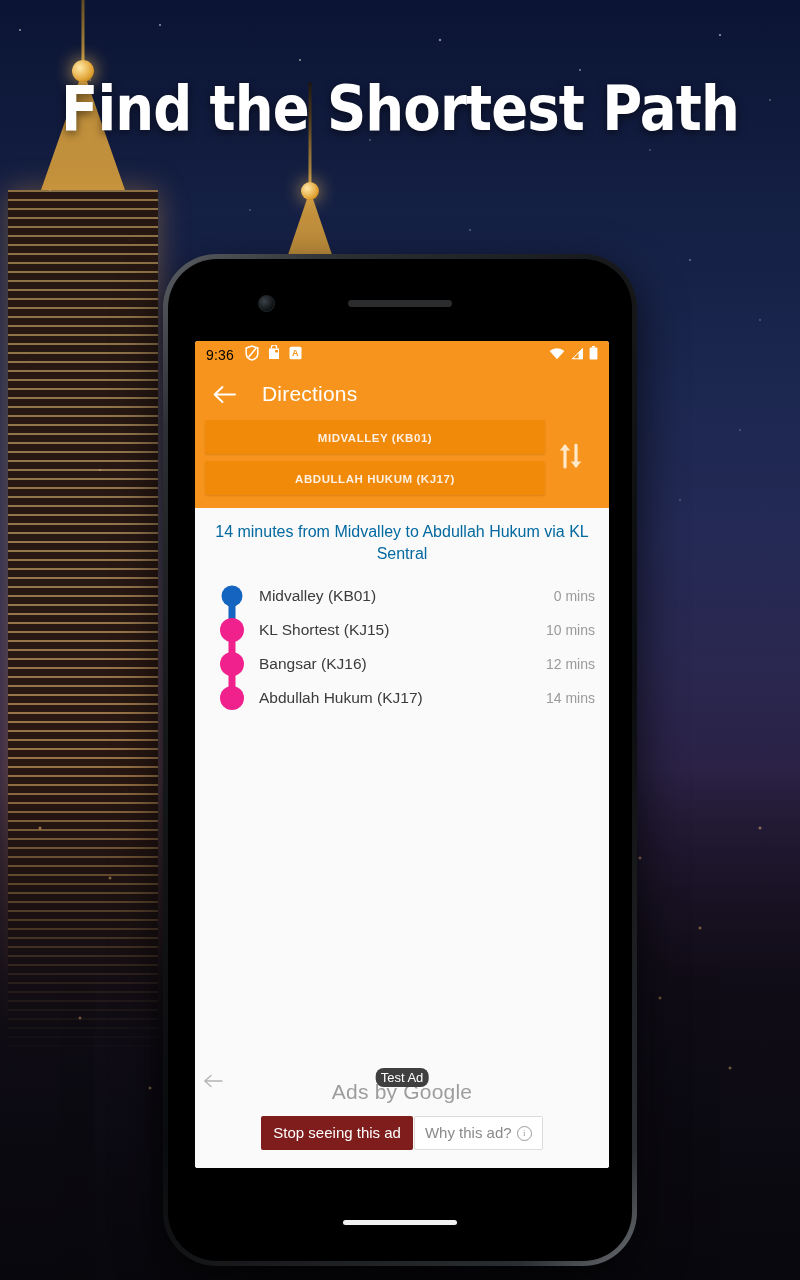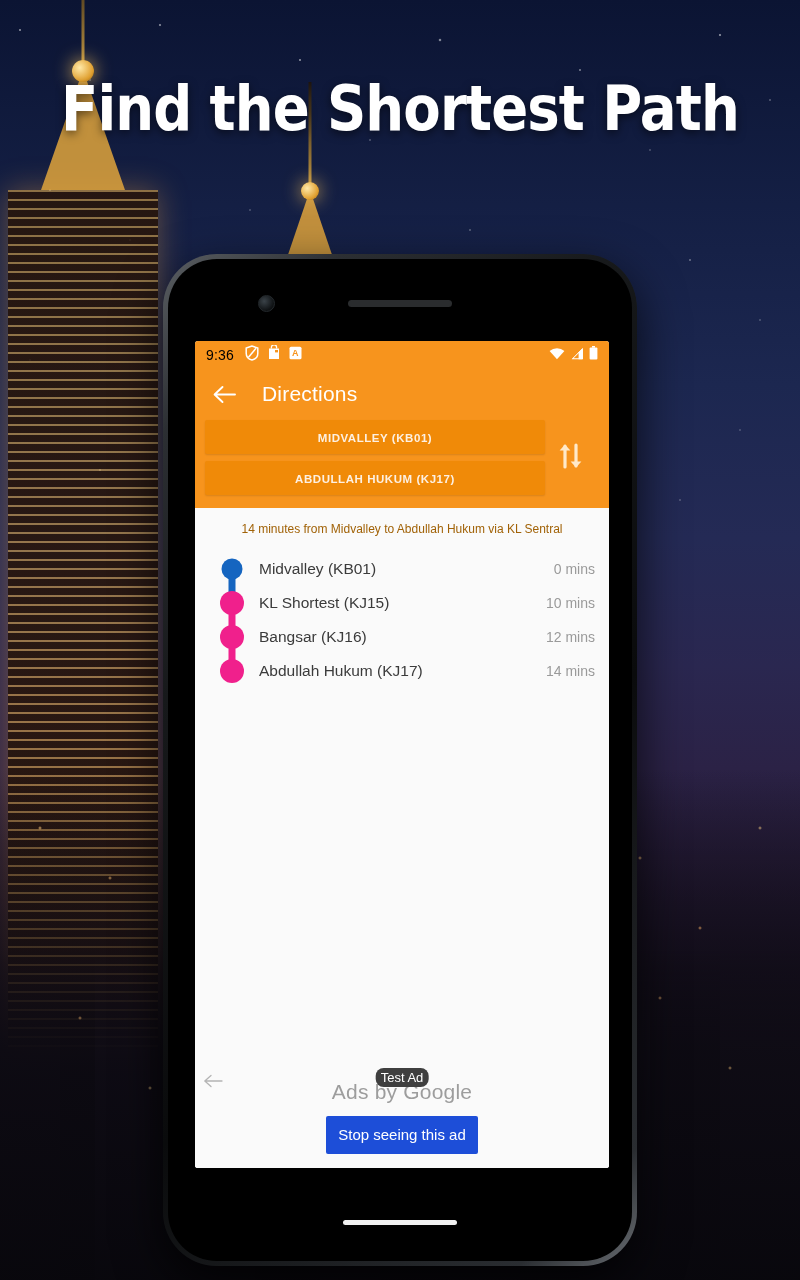--- a/index.html
+++ b/index.html
@@ -275,22 +275,22 @@
   .content {
     flex: 1;
     background: #fafafa;
     display: flex;
     flex-direction: column;
     overflow: hidden;
     position: relative;
   }
   .summary {
     padding: 13px 16px 10px 16px;
-    font-size: 12px;
-    color: #a16207;
+    font-size: 16px;
+    color: #0369a1;
     text-align: center;
     line-height: 1.38;
   }
   .route-list {
     padding: 4px 0 0 0;
   }
   .route-row {
     display: flex;
     align-items: center;
     height: 34px;
@@ -372,25 +372,25 @@
   }
   .ad-buttons {
     position: absolute;
     left: 0; right: 0;
     top: 58px;
     display: flex;
     justify-content: center;
     gap: 1px;
   }
   .btn-stop {
-    background: #1d4ed8;
+    background: #7f1d1d;
     color: #fff;
     border: none;
     font-size: 15px;
-    padding: 10px 12px;
+    padding: 1px 12px;
     border-radius: 2px;
     line-height: 1.2;
   }
   .btn-why {
     background: #fff;
     color: #8a8a8a;
     border: 1px solid #dcdcdc;
     font-size: 15px;
     padding: 7px 10px;
     border-radius: 2px;
@@ -569,20 +569,24 @@
           <div class="ad-area">
             <div class="ad-back">
               <svg width="20" height="14" viewBox="0 0 20 14">
                   <path d="M19 7H2M8 1.5 1.8 7 8 12.5" fill="none" stroke="#b4b4b4" stroke-width="1.3" stroke-linecap="round" stroke-linejoin="round"></path>
                 </svg>
             </div>
             <div class="ad-badge">Test Ad</div>
             <div class="ad-byline">Ads by Google</div>
             <div class="ad-buttons">
               <button class="btn-stop">Stop seeing this ad</button>
+              <button class="btn-why">
+                <span>Why this ad?</span>
+                <span class="info-circle">i</span>
+              </button>
             </div>
           </div>
         </div>
       </div>
 
       <div class="gesture-bar"></div>
     </div>
   </div>
 </div>
 

